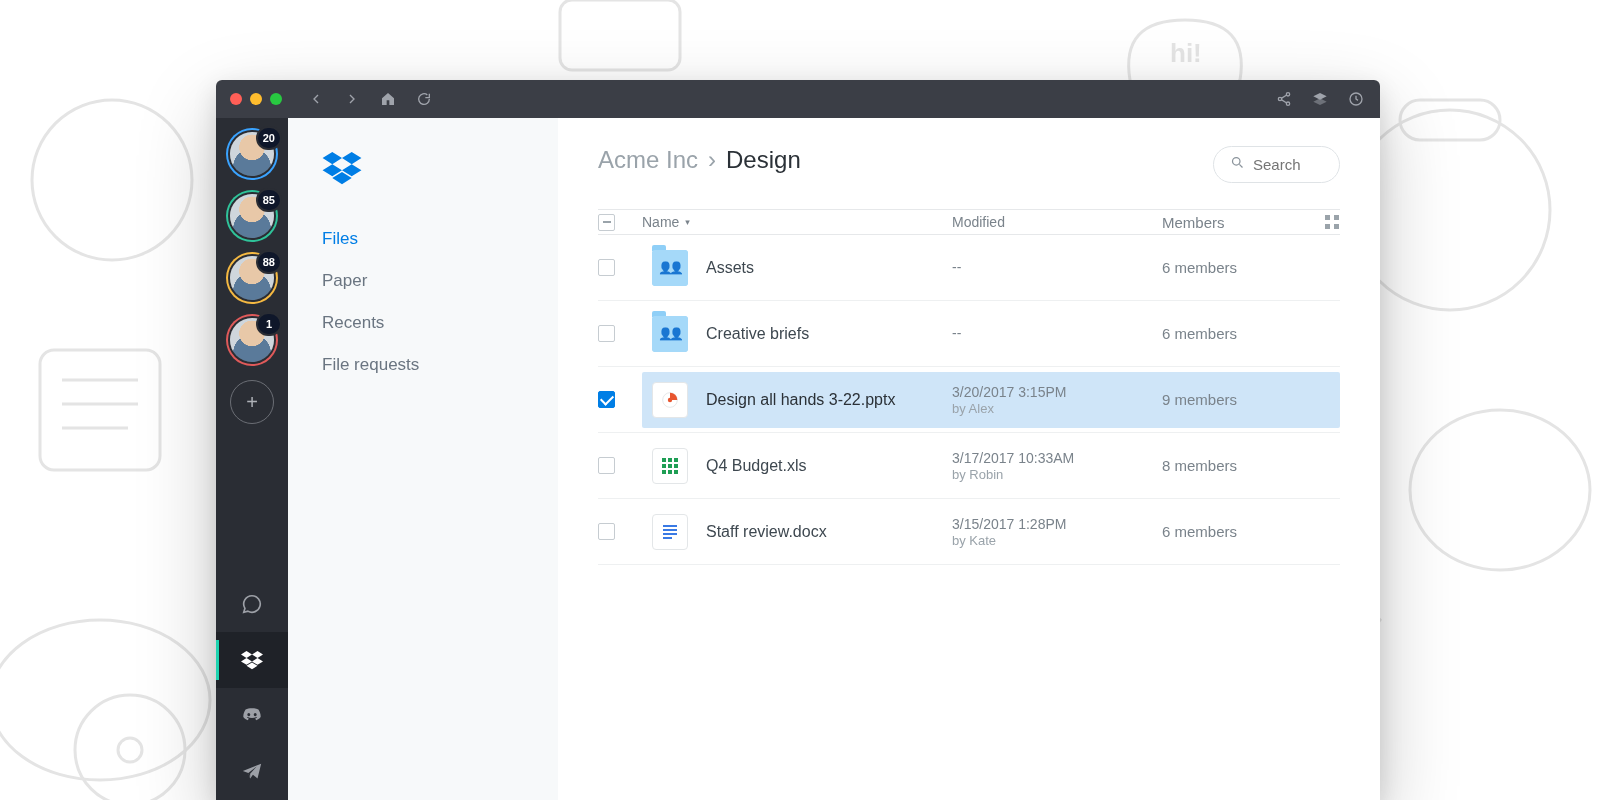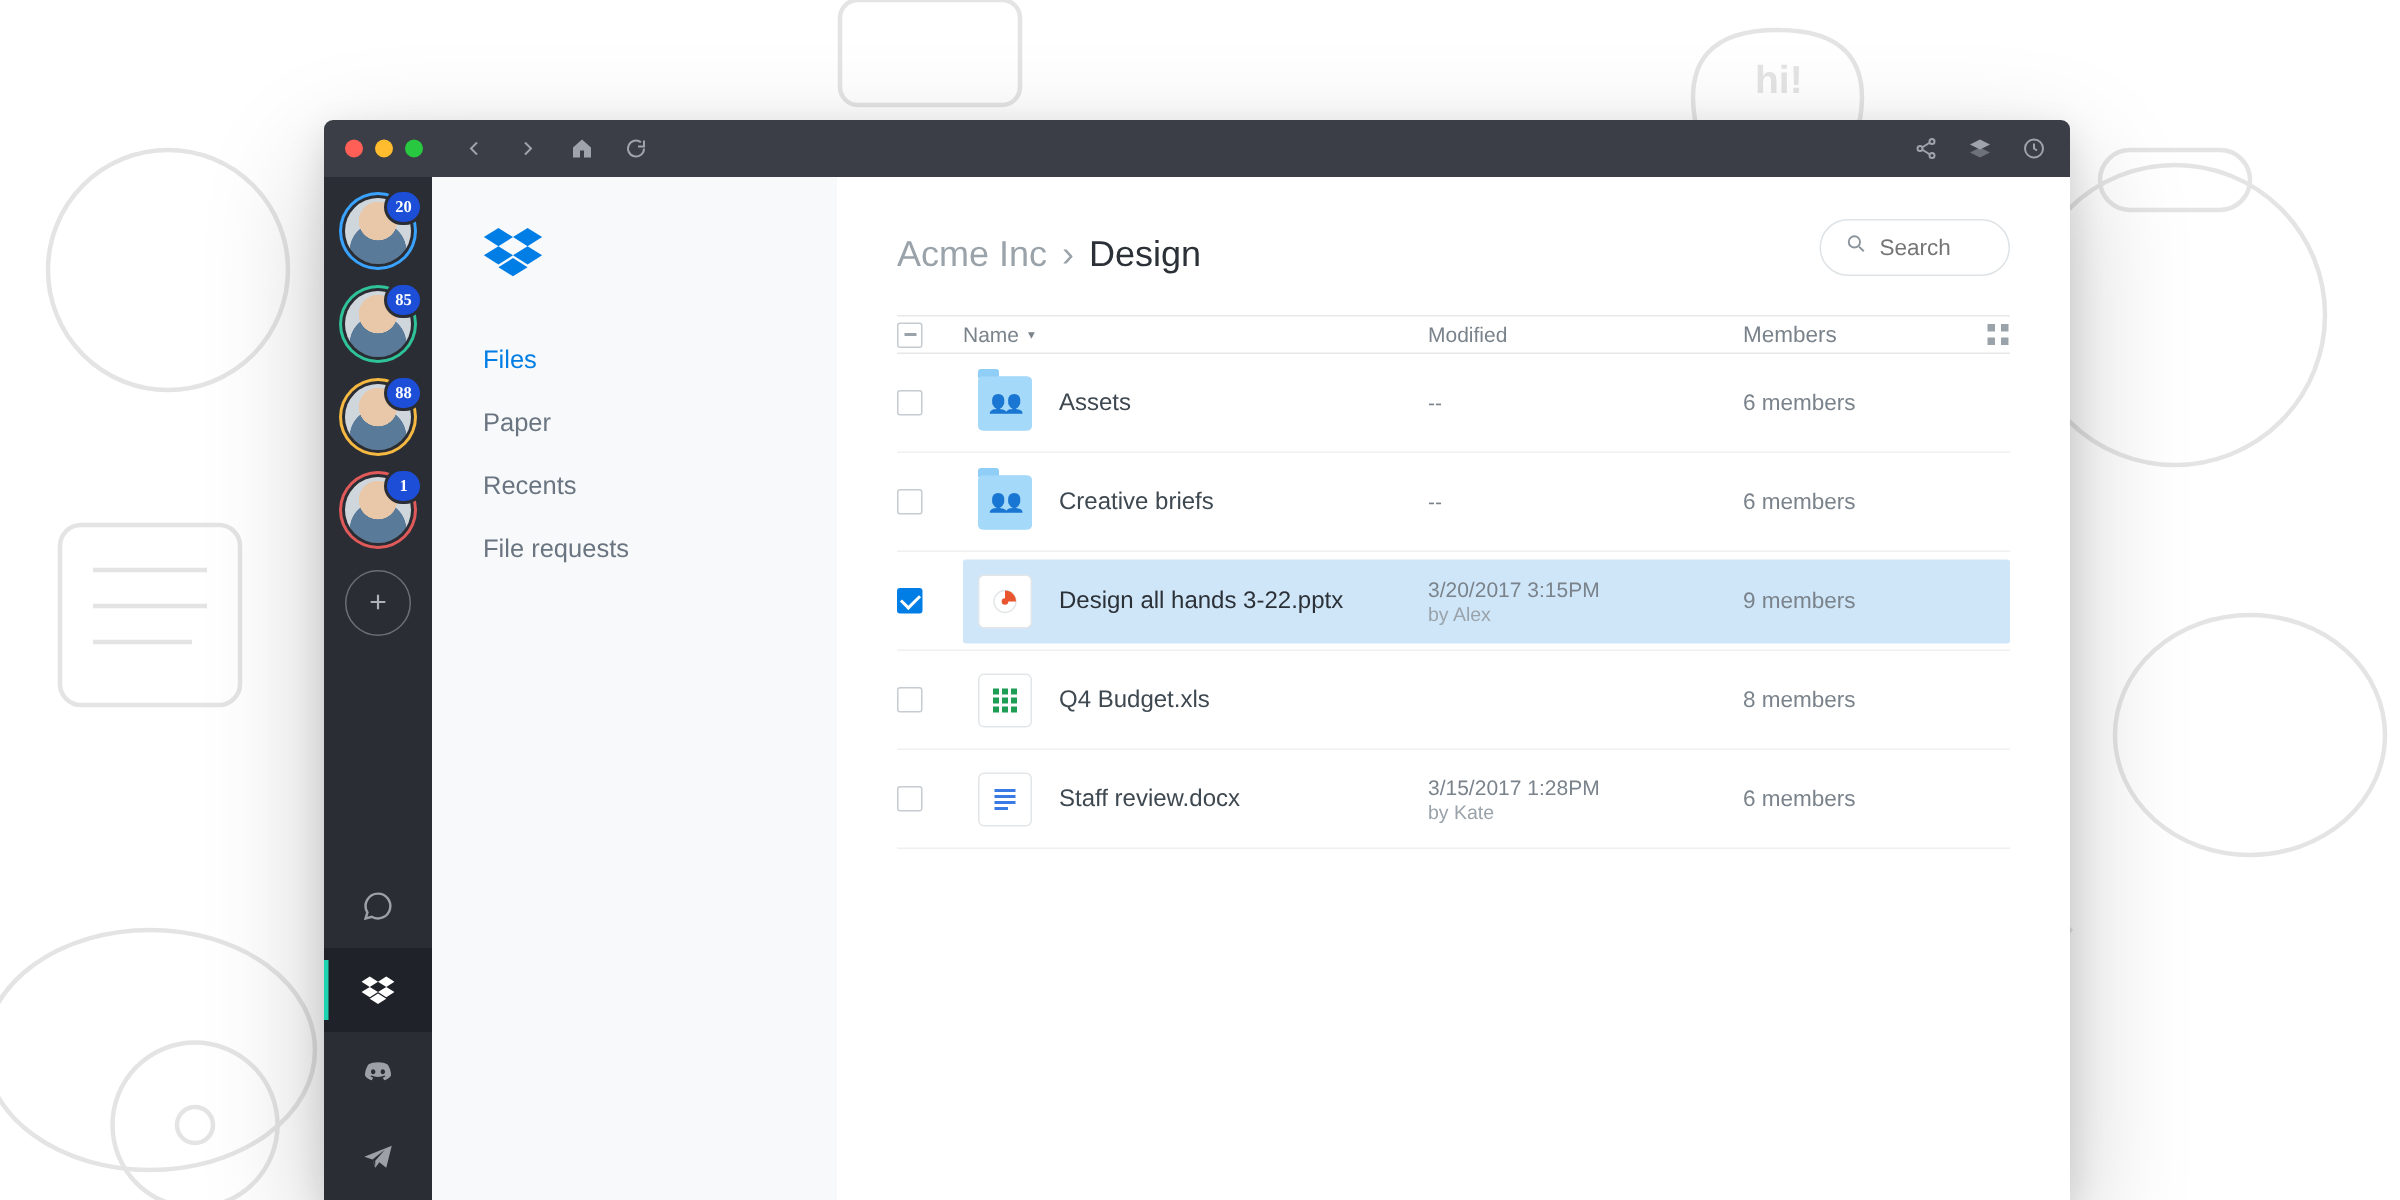--- a/index.html
+++ b/index.html
@@ -46,24 +46,23 @@
     width:44px;height:44px;border-radius:50%;
     margin-bottom:18px;
     position:relative;
     background:#555 center/cover;
     box-shadow:0 0 0 2px #2a2d34;
   }
   .avatar .ring{position:absolute;inset:-2px;border-radius:50%;}
   .badge{
     position:absolute; top:-4px; right:-6px;
     min-width:22px; height:20px; padding:0 5px;
-    background:#1d4ed8; color:#fff; font-size:11px; font-weight:600;
+    background:#0f172a; color:#fff; font-size:11px; font-weight:600;
     border-radius:10px; display:flex;align-items:center;justify-content:center;
     box-shadow:0 0 0 2px #2a2d34;
-    font-family:Liberation Serif, serif;
   }
   .add-circle{
     width:44px;height:44px;border-radius:50%;
     border:1.5px solid #6b6e75; color:#aeb1b7;
     display:flex;align-items:center;justify-content:center;
     margin-bottom:18px; cursor:pointer; font-size:20px; font-weight:300;
   }
   .rail-spacer{flex:1;}
   .rail-ico{
     width:72px;height:56px;display:flex;align-items:center;justify-content:center;
@@ -79,21 +78,21 @@
     padding:34px 0 0 34px;
   }
   .db-logo{ color:#0061ff; margin-bottom:28px; }
   .db-logo svg{width:40px;height:34px;fill:#007ee5;}
   .db-nav a{
     display:block; color:#6a7581; font-size:17px;
     text-decoration:none; padding:11px 0; cursor:pointer;
   }
   .db-nav a.active{ color:#007ee5; }
   .db-main{flex:1; padding:28px 40px 0 40px; min-width:0; position:relative;}
-  .db-header{display:flex;align-items:flex-end;gap:1px; margin-bottom:26px;}
+  .db-header{display:flex;align-items:flex-start;gap:1px; margin-bottom:26px;}
   .breadcrumb{display:flex;align-items:center;gap:10px; font-size:24px;}
   .breadcrumb .parent{color:#9aa3aa; font-weight:400;}
   .breadcrumb .chev{color:#9aa3aa;}
   .breadcrumb .current{color:#2b3137; font-weight:400;}
   .search{
     margin-left:auto;
     display:flex;align-items:center;gap:8px;
     border:1px solid #dfe3e6;border-radius:20px;
     padding:8px 16px; color:#8a939b;
   }
@@ -418,20 +417,24 @@
                     <rect x="14" y="8" width="4" height="4"></rect>
                     <rect x="2" y="14" width="4" height="4"></rect>
                     <rect x="8" y="14" width="4" height="4"></rect>
                     <rect x="14" y="14" width="4" height="4"></rect>
                   </g>
                 </svg>
             </div>
             <div class="col-name">
                 <span class="file-name">Q4 Budget.xls</span>
               </div>
+            <div class="col-mod">
+                <div class="dt">3/17/2017 10:33AM</div>
+                <div class="by">by Robin</div>
+              </div>
             <div class="col-mem">8 members</div>
             <div class="col-view"></div>
           </div>
         </div>
 
         <div class="row">
           <div class="col-check">
               <span class="cbx"></span>
             </div>
           <div class="row-body">

